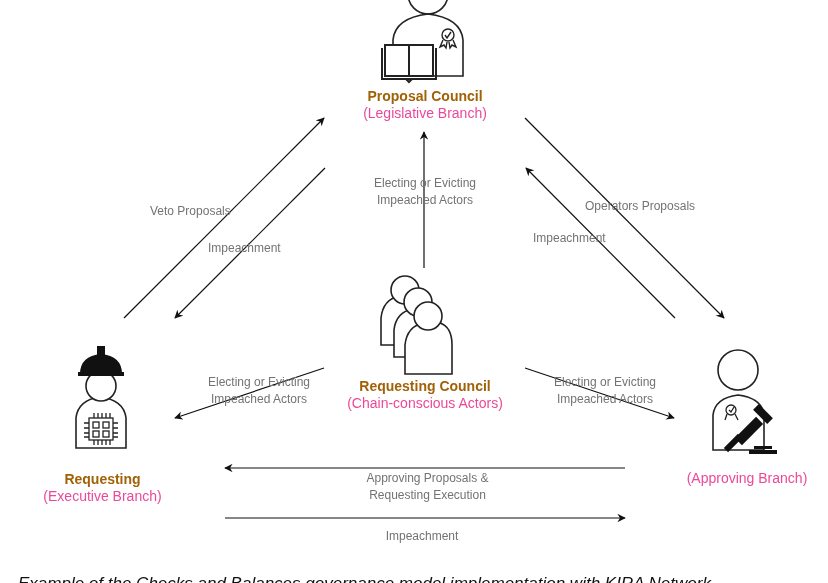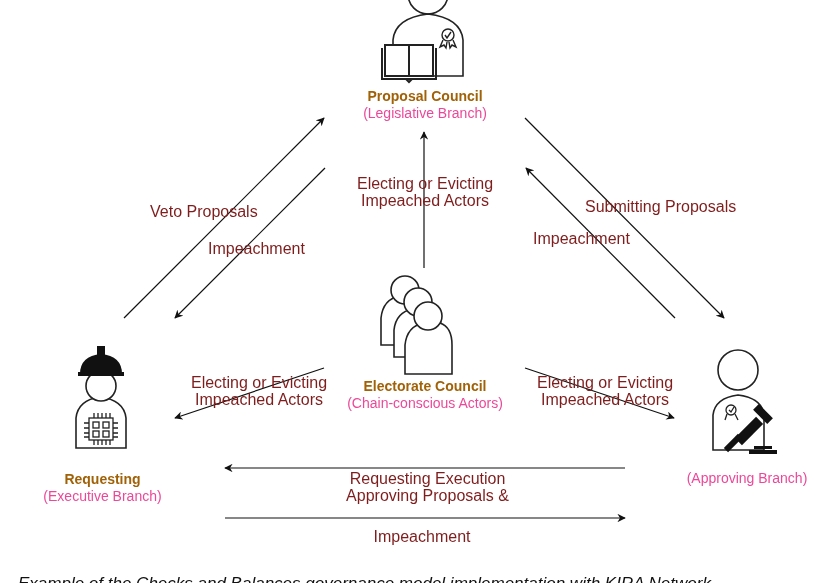--- a/index.html
+++ b/index.html
@@ -2,21 +2,21 @@
 <html><head>
 <meta charset="utf-8">
 <style>
   html, body { margin: 0; padding: 0; background: #ffffff; }
   body { width: 828px; height: 583px; overflow: hidden; position: relative;
          font-family: "Liberation Sans", sans-serif; color: #222; }
   svg.diagram { position: absolute; left: 0; top: 0; }
   .lbl { position: absolute; text-align: center; font-size: 14px; line-height: 17px; color: #333; white-space: nowrap; }
   .title { font-weight: bold; color: #a16207; }
   .sub { color: #ec4899; }
-  .edge { font-size: 16px; color: #7f1d1d; line-height: 17px; }
+  .edge { font-size: 12px; color: #737373; line-height: 17px; }
   .caption { position: absolute; left: 18px; top: 574px; font-style: italic; font-size: 17px;
              color: #111; white-space: nowrap; }
 </style>
 </head>
 <body>
 
 <svg class="diagram" width="828" height="583" viewBox="0 0 828 583">
   <defs>
     <marker id="ah" viewBox="0 0 10 10" refX="9" refY="5" markerWidth="7" markerHeight="7" orient="auto-start-reverse">
       <path d="M0,0 L10,5 L0,10 L3,5 z" fill="#111"></path>
@@ -96,47 +96,47 @@
   <line x1="525" y1="368" x2="674" y2="418" stroke="#111" stroke-width="1.2" marker-end="url(#ah)"></line>
   <line x1="625" y1="468" x2="225" y2="468" stroke="#111" stroke-width="1.2" marker-end="url(#ah)"></line>
   <line x1="225" y1="518" x2="625" y2="518" stroke="#111" stroke-width="1.2" marker-end="url(#ah)"></line>
 </svg>
 
 <div class="lbl" style="left:340px; top:88px; width:170px;">
   <div class="title">Proposal Council</div>
   <div class="sub">(Legislative Branch)</div>
 </div>
 <div class="lbl" style="left:340px; top:378px; width:170px;">
-  <div class="title">Electorate Council</div>
+  <div class="title">Requesting Council</div>
   <div class="sub">(Chain-conscious Actors)</div>
 </div>
 <div class="lbl" style="left:20px; top:471px; width:165px;">
   <div class="title">Requesting</div>
   <div class="sub">(Executive Branch)</div>
 </div>
 <div class="lbl" style="left:672px; top:470px; width:150px;">
   <div class="sub">(Approving Branch)</div>
 </div>
 
 <div class="lbl edge" style="left:150px; top:203px;">Veto Proposals</div>
 <div class="lbl edge" style="left:208px; top:240px;">Impeachment</div>
-<div class="lbl edge" style="left:585px; top:198px;">Submitting Proposals</div>
+<div class="lbl edge" style="left:585px; top:198px;">Operators Proposals</div>
 <div class="lbl edge" style="left:533px; top:230px;">Impeachment</div>
 
 <div class="lbl edge" style="left:350px; top:175px; width:150px;">
   <div>Electing or Evicting</div>
   <div>Impeached Actors</div>
 </div>
 <div class="lbl edge" style="left:184px; top:374px; width:150px;">
   <div>Electing or Evicting</div>
   <div>Impeached Actors</div>
 </div>
 <div class="lbl edge" style="left:530px; top:374px; width:150px;">
   <div>Electing or Evicting</div>
   <div>Impeached Actors</div>
 </div>
 <div class="lbl edge" style="left:340px; top:470px; width:175px;">
+  <div>Approving Proposals &amp;</div>
   <div>Requesting Execution</div>
-  <div>Approving Proposals &amp;</div>
 </div>
 <div class="lbl edge" style="left:372px; top:528px; width:100px;">Impeachment</div>
 
 <div class="caption">Example of the Checks and Balances governance model implementation with KIRA Network</div>
 
 </body></html>

